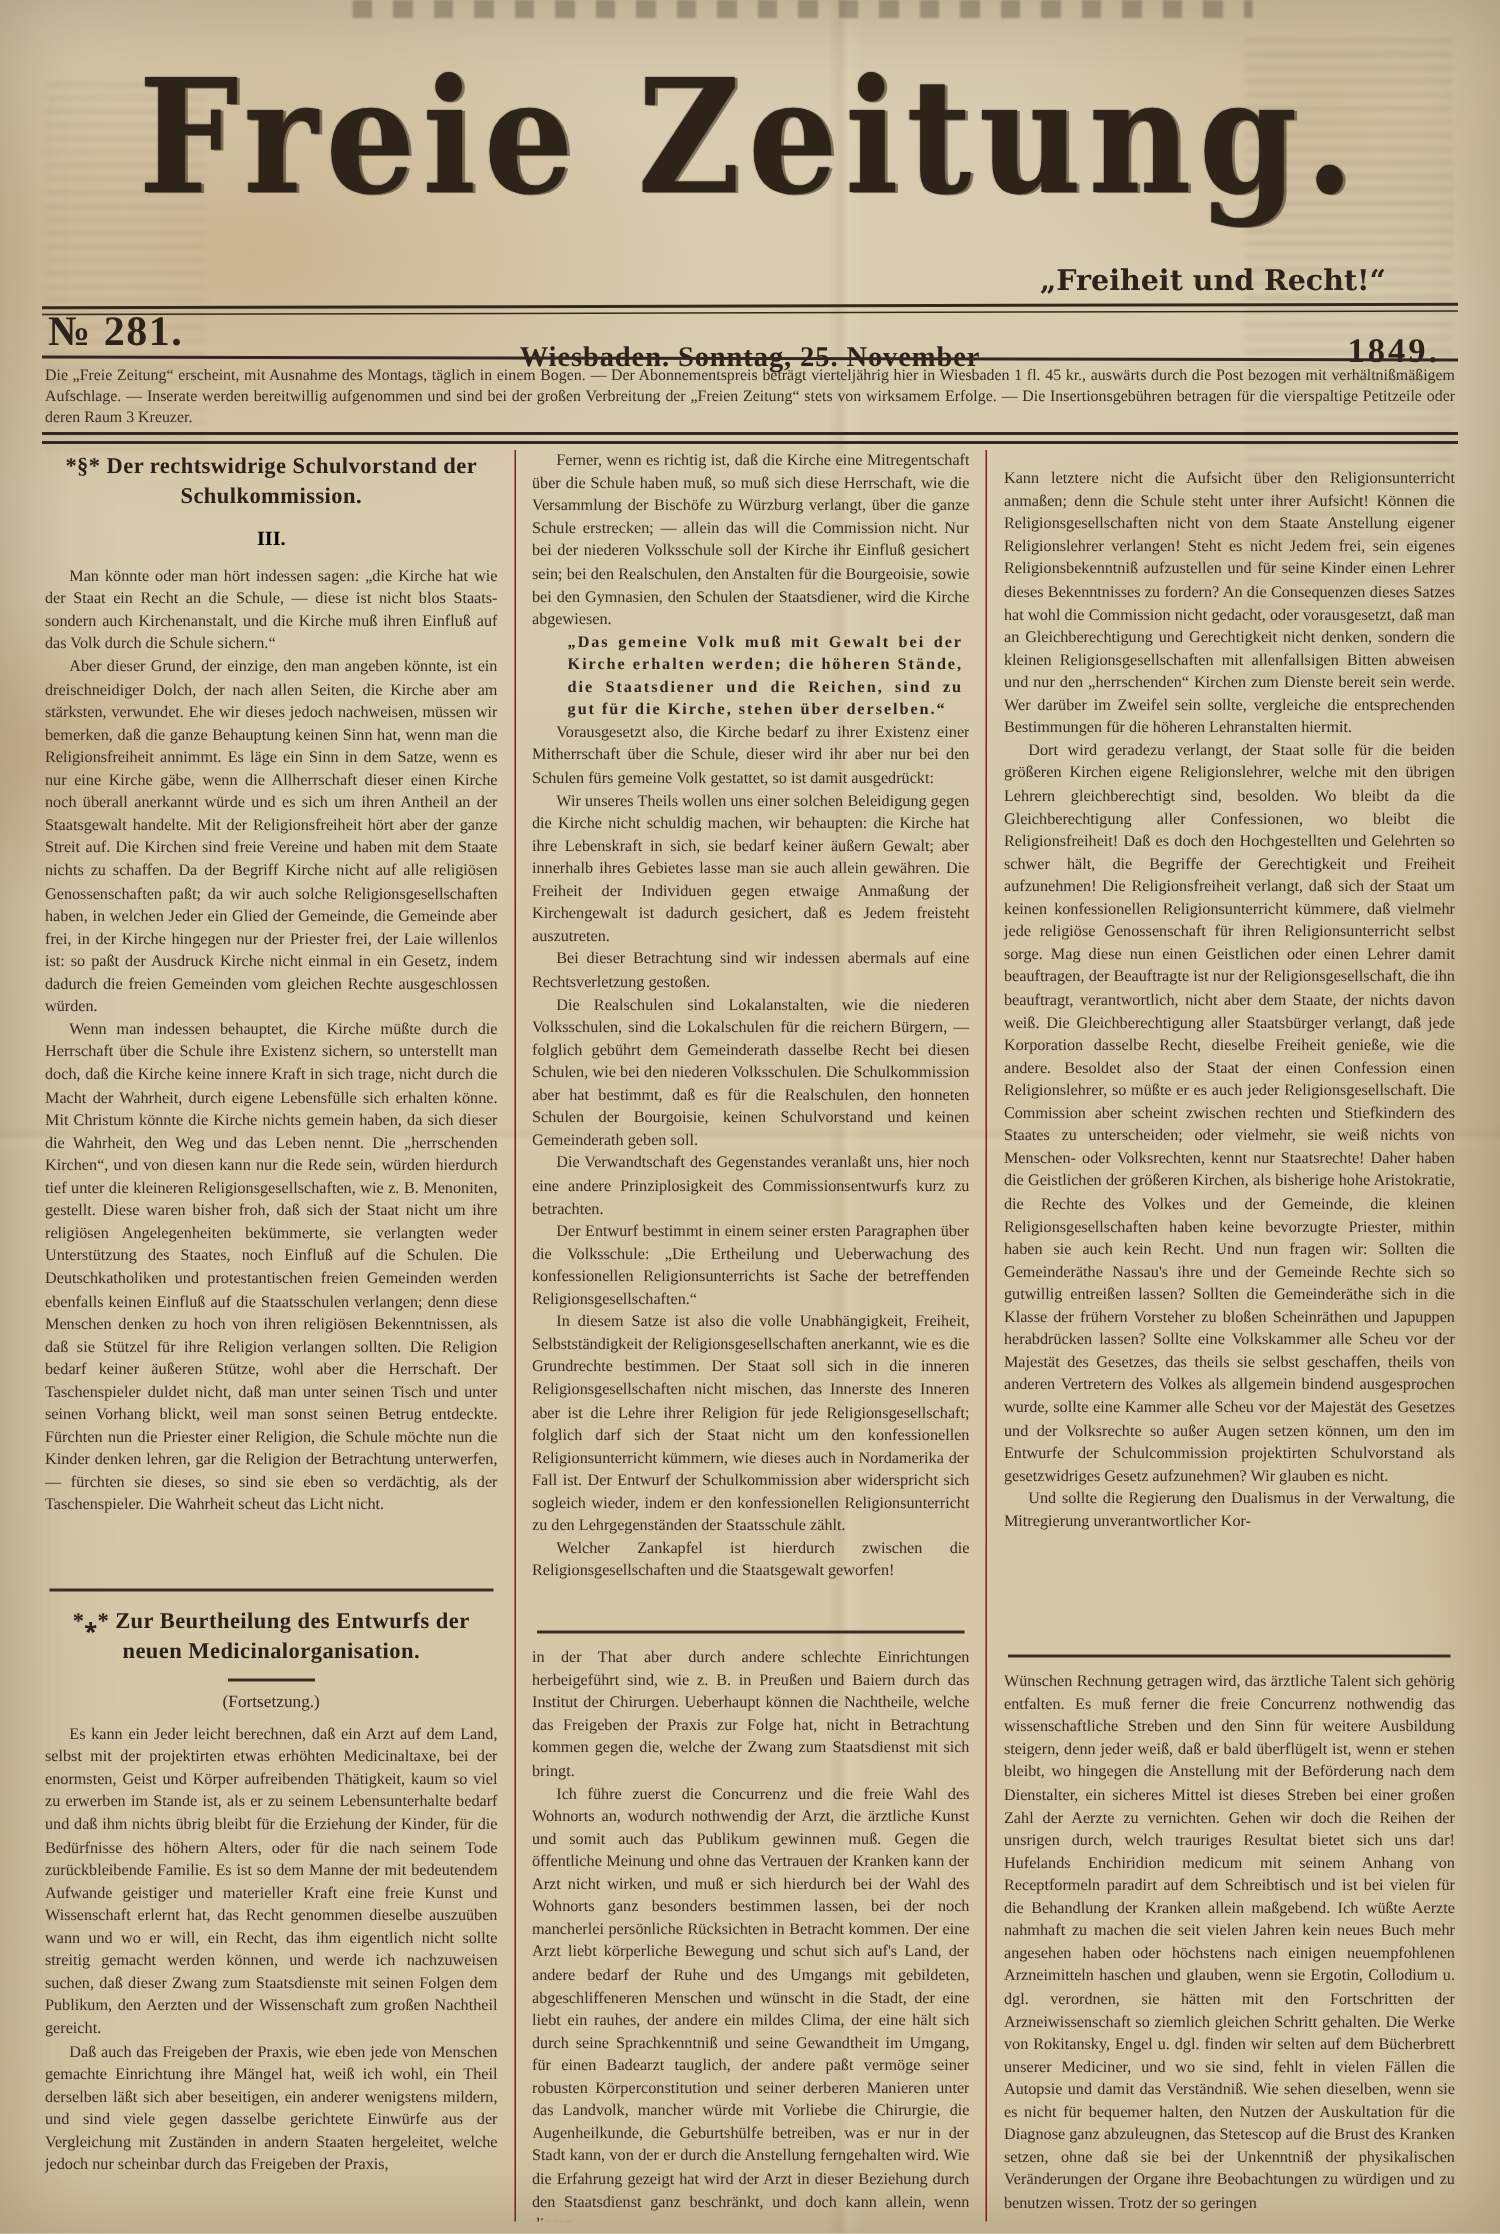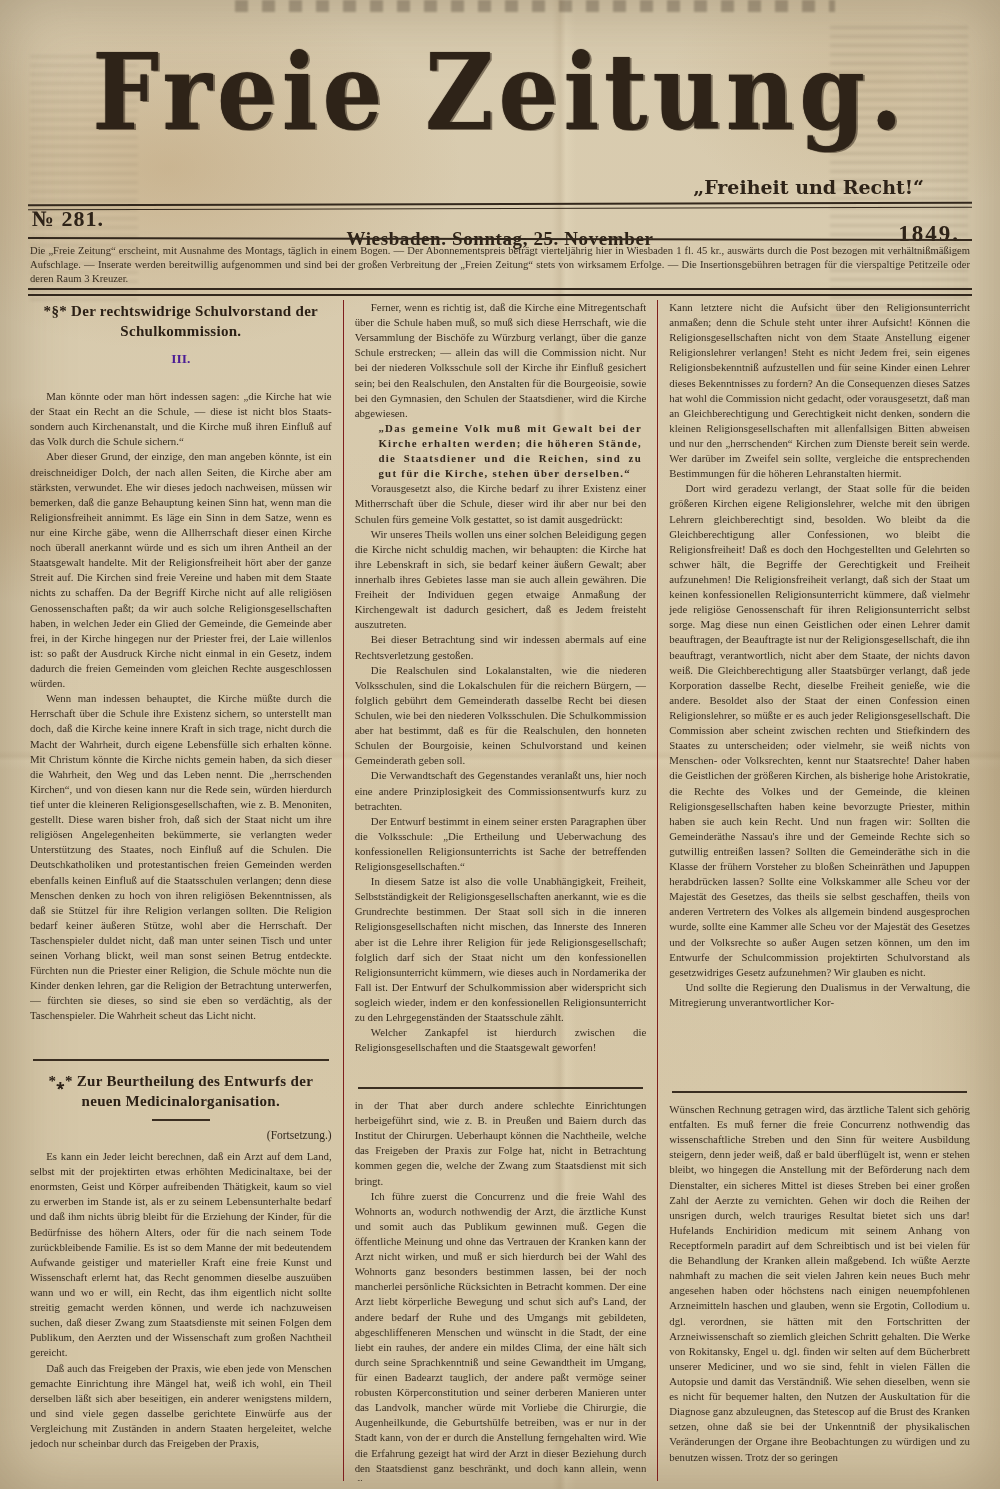--- a/index.html
+++ b/index.html
@@ -30,43 +30,43 @@
   #masthead{top:34px;text-align:center;
     font-family:"DejaVu Serif",serif;font-weight:bold;font-size:94px;line-height:1.25;
     letter-spacing:5px;color:#2e2318;transform:scaleY(1.12);
     text-shadow:2px 1px 0 rgba(45,33,22,.5), 0 0 1px rgba(45,33,22,.85);}
   #motto{top:176px;text-align:right;padding-right:88px;box-sizing:border-box;
     font-family:"DejaVu Serif",serif;font-weight:bold;font-size:19px;color:#2e2318;margin-left:12px;}
   .rule{position:absolute;left:28px;right:28px;border-top:2px solid #33281d;border-bottom:1px solid #33281d;height:3px;}
   #rule1{top:203px;transform:rotate(-.15deg);}
   #rule2{top:238px;transform:rotate(.12deg);border-bottom-width:0;}
   #rule3{top:288px;border-top-width:2px;border-bottom-width:2px;height:4px;}
-  #issue-no{position:absolute;left:32px;top:206px;font-weight:bold;font-size:22px;letter-spacing:1px;color:#2e2318;}
+  #issue-no{position:absolute;left:32px;top:206px;font-weight:bold;font-size:28px;letter-spacing:1px;color:#2e2318;}
   #dateline{position:absolute;left:0;width:100%;top:228px;text-align:center;
     font-weight:bold;font-size:19px;letter-spacing:.6px;color:#2e2318;}
   #year{position:absolute;right:40px;top:221px;font-weight:bold;font-size:23px;letter-spacing:2px;color:#2e2318;}
   #subscription{position:absolute;left:30px;right:30px;top:244px;
     font-size:10.6px;line-height:1.3;text-align:justify;color:#372c20;}
 
   #cols{position:absolute;left:28px;right:28px;top:300px;bottom:8px;display:flex;}
   .col{width:33.333%;box-sizing:border-box;padding:0 11px;display:flex;flex-direction:column;overflow:hidden;}
   .col.c1{padding-left:2px;}
   .col.c3{padding-right:2px;}
   .col + .col{border-left:1px solid #7f1d1d;}
   .sec{overflow:hidden;}
   .c1 .a1{height:752px;}
   .c2 .a1{height:780px;}
-  .c3 .a1{height:784px;}
+  .c3 .a1{height:784px;margin-top:12px;}
   .a2{flex:1;}
   .colrule{border-top:2px solid #3a2e21;margin:7px 3px 9px;}
   h2{margin:2px 0 6px;font-size:15px;line-height:1.3;text-align:center;
     font-weight:bold;color:#2c2117;letter-spacing:.3px;}
-  .chapter{text-align:center;font-weight:bold;font-size:13.5px;margin:10px 0 22px;color:#4c1d95;}
+  .chapter{text-align:center;font-weight:bold;font-size:13.5px;margin:10px 0 10px;color:#000000;}
   .subdiv{width:58px;border-top:2px solid #3a2e21;margin:8px auto 8px;}
-  .subtitle{text-align:right;font-size:11.5px;margin:0 0 8px;color:#33281d;}
+  .subtitle{text-align:center;font-size:11.5px;margin:0 0 8px;color:#33281d;}
   .p{margin:0;font-size:10.8px;line-height:1.4;text-align:justify;text-indent:1.5em;color:#362b1f;}
   .p.cont{text-indent:0;}
   .p.quote{text-indent:0;padding-left:2.2em;padding-right:.4em;letter-spacing:1.3px;font-weight:bold;color:#32271c;}
 </style>
 </head>
 <body>
 
 <div class="bleed" id="bleed-top"></div>
 <div class="bleed" id="bleed-right"></div>
 <div class="bleed" id="bleed-left"></div>

